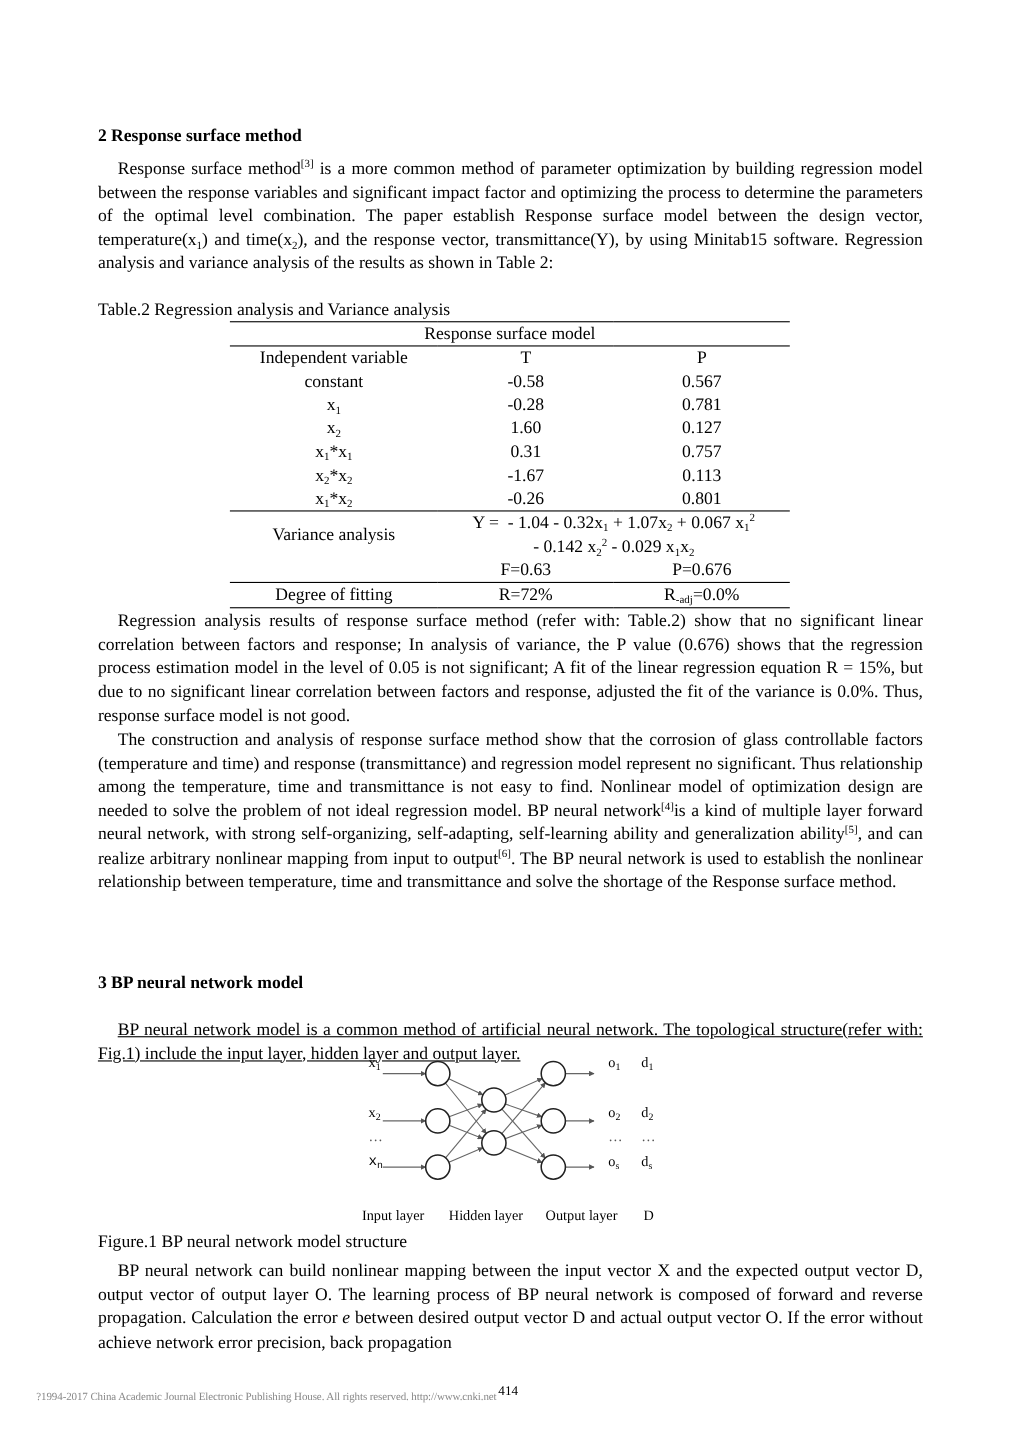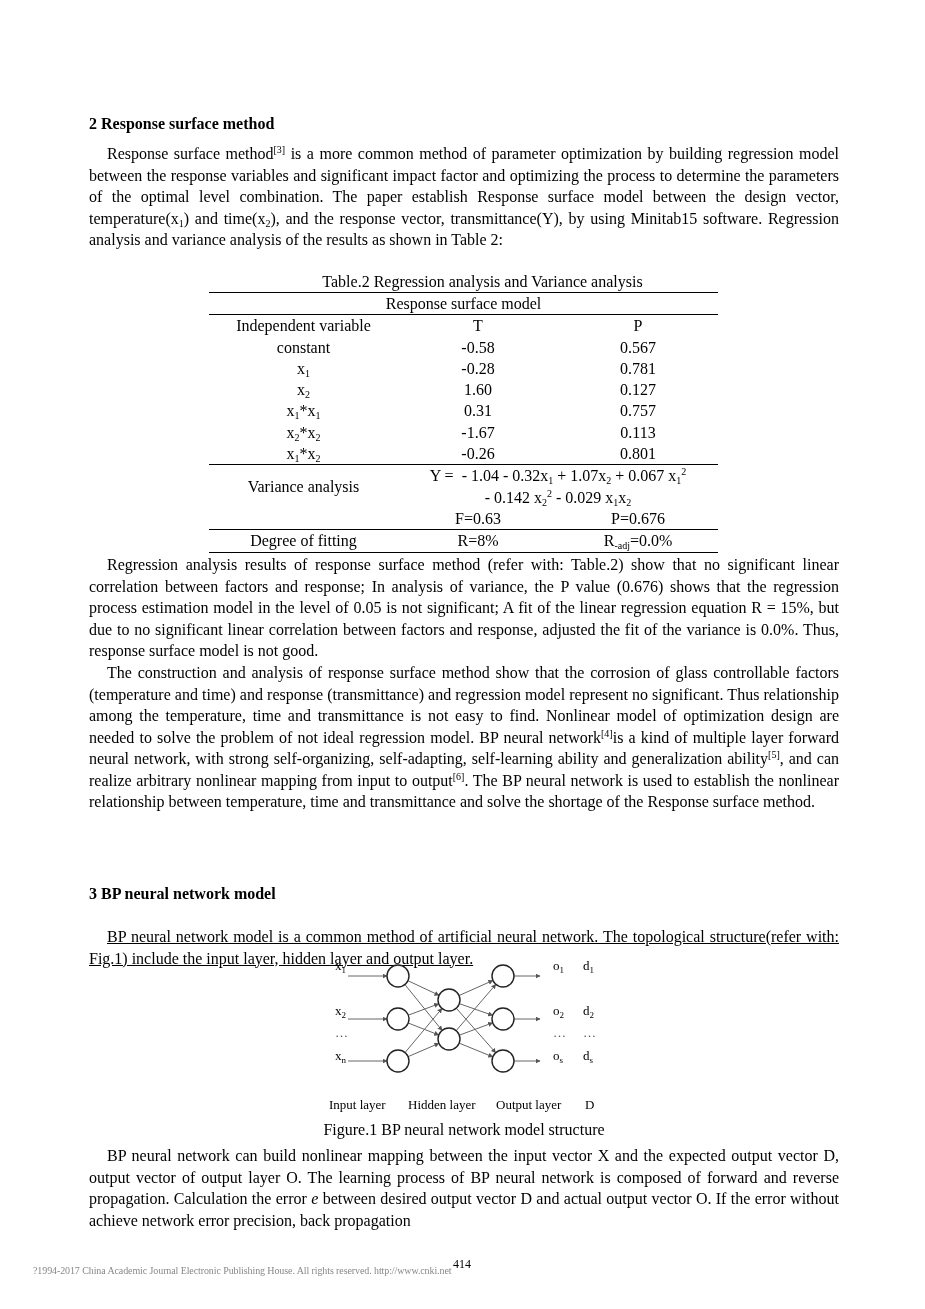--- a/index.html
+++ b/index.html
@@ -13,21 +13,21 @@
   }
   .para {
     position: absolute; left: 89px; width: 750px; font-size: 16px;
     line-height: 21.5px; text-align: justify; text-align-last: left;
     font-stretch: condensed;
   }
   .indent { text-indent: 18px; }
   sup { font-size: 10px; line-height: 0; vertical-align: 6px; }
   sub { font-size: 10px; line-height: 0; vertical-align: -3px; }
   .caption {
-    position: absolute; left: 89px; width: 750px; text-align: center;
+    position: absolute; left: 89px; width: 750px; 
     font-size: 16px; line-height: 20px;
   }
   
   .tbl {
     position: absolute; left: 209px; top: 292px; width: 509px;
     border-collapse: collapse; font-size: 16px; line-height: 21.3px;
   }
   .tbl td { padding: 0; text-align: center; vertical-align: middle; }
   .tbl .c1 { width: 189px; }
   .tbl .c2 { width: 160px; }
@@ -103,21 +103,21 @@
   <tr>
     <td colspan="2">- 0.142 x<sub>2</sub><sup>2</sup> - 0.029 x<sub>1</sub>x<sub>2</sub></td>
   </tr>
   <tr>
     <td class="bot"></td>
     <td class="bot">F=0.63</td>
     <td class="bot">P=0.676</td>
   </tr>
   <tr>
     <td class="bot">Degree of  fitting</td>
-    <td class="bot">R=8%</td>
+    <td class="bot">R=72%</td>
     <td class="bot"><span>R</span><sub>-adj</sub><span>=0.0%</span></td>
   </tr>
 </tbody>
   </table>
 
 <div class="para indent" style="top:554px;">Regression analysis results of response surface method (refer with: Table.2) show that no significant linear correlation between factors and response; In analysis of variance, the P value (0.676) shows that the regression process estimation model in the level of 0.05 is not significant; A fit of the linear regression equation R = 15%, but due to no significant linear correlation between factors and response, adjusted the fit of the variance is 0.0%.  Thus, response surface model is not good.</div>
 
 <div class="para indent" style="top:662px;">
   <span>The construction and analysis of response surface method show that the corrosion of glass controllable factors (temperature and time) and response (transmittance) and regression model represent no significant. Thus relationship among the temperature, time and transmittance is not easy to find.  Nonlinear model of optimization design are needed to solve the problem of not ideal regression model. BP neural network</span><sup>[4]</sup><span>is a kind of multiple layer forward neural network, with strong self-organizing, self-adapting, self-learning ability and generalization ability</span><sup>[5]</sup><span>, and can realize arbitrary nonlinear mapping from input to output</span><sup>[6]</sup><span>. The BP neural network is used to establish the nonlinear relationship between temperature, time and transmittance and solve the shortage of the Response surface method.</span>
 </div>
@@ -157,21 +157,21 @@
       <circle cx="129" cy="45" r="11" fill="#fff" stroke="#222" stroke-width="1.4"></circle>
       <circle cx="129" cy="84" r="11" fill="#fff" stroke="#222" stroke-width="1.4"></circle>
       <circle cx="183" cy="21" r="11" fill="#fff" stroke="#222" stroke-width="1.4"></circle>
       <circle cx="183" cy="64" r="11" fill="#fff" stroke="#222" stroke-width="1.4"></circle>
       <circle cx="183" cy="106" r="11" fill="#fff" stroke="#222" stroke-width="1.4"></circle>
     </svg>
 
   <div class="lbl" style="left:15px; top:3px;"><span>x</span><sub>1</sub></div>
   <div class="lbl" style="left:15px; top:48px;"><span>x</span><sub>2</sub></div>
   <div class="lbl" style="left:15px; top:70px; color:#555;">…</div>
-  <div class="lbl" style="left:15px; top:93px;"><span>x</span><sub>n</sub></div>
+  <div class="lbl" style="left:15px; top:93px;font-family:Liberation Mono, monospace;"><span>x</span><sub>n</sub></div>
 
   <div class="lbl" style="left:233px; top:3px;"><span>o</span><sub>1</sub></div>
   <div class="lbl" style="left:233px; top:48px;"><span>o</span><sub>2</sub></div>
   <div class="lbl" style="left:233px; top:70px; color:#555;">…</div>
   <div class="lbl" style="left:233px; top:93px;"><span>o</span><sub>s</sub></div>
 
   <div class="lbl" style="left:263px; top:3px;text-align:right;"><span>d</span><sub>1</sub></div>
   <div class="lbl" style="left:263px; top:48px;"><span>d</span><sub>2</sub></div>
   <div class="lbl" style="left:263px; top:70px; color:#555;">…</div>
   <div class="lbl" style="left:263px; top:93px;"><span>d</span><sub>s</sub></div>

